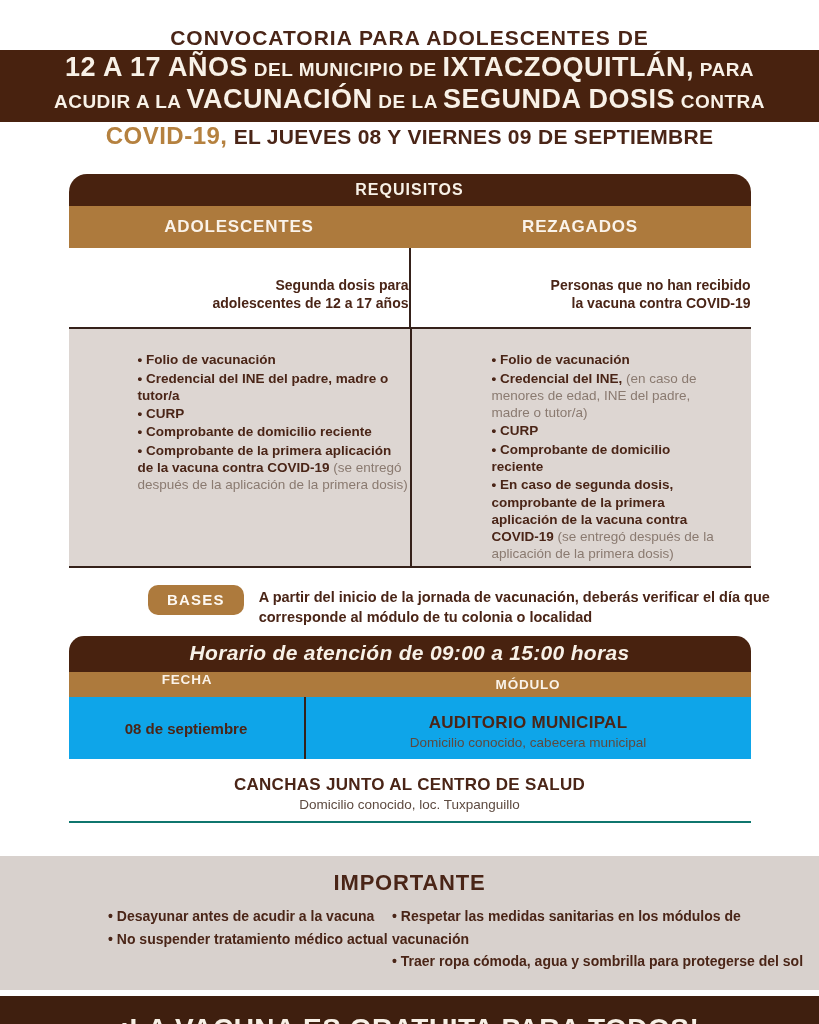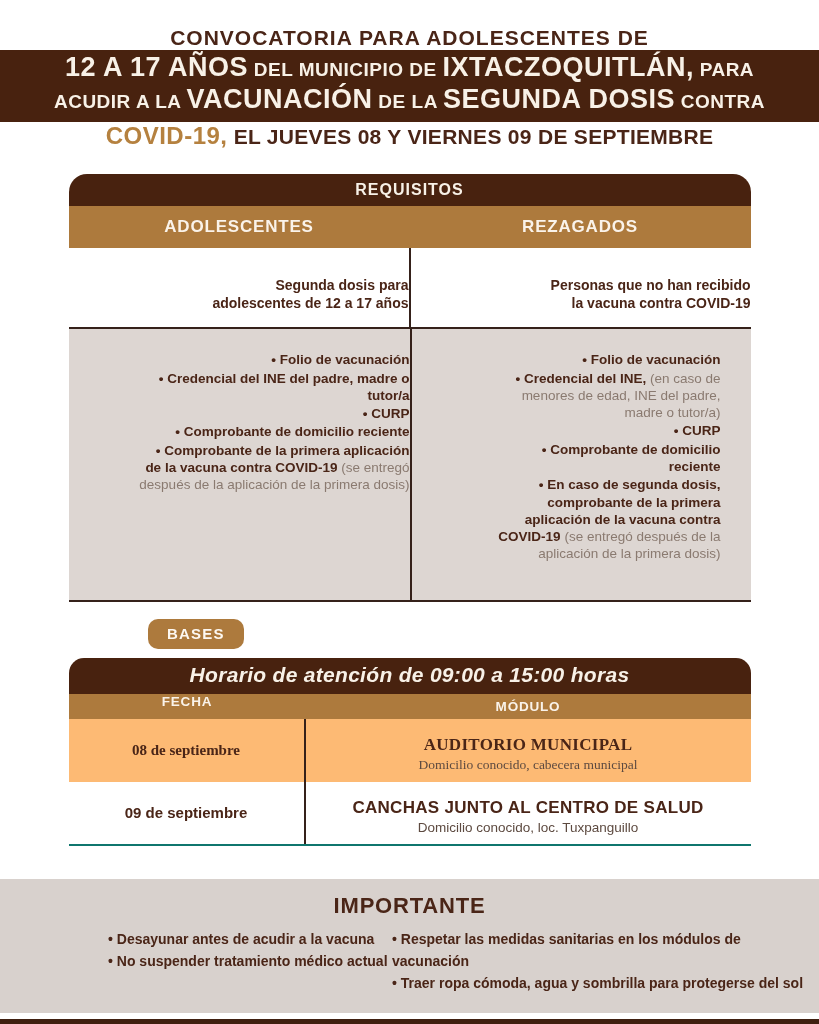--- a/index.html
+++ b/index.html
@@ -17,42 +17,42 @@
 
   
   .req-table { width:682px; margin:24px auto 0; }
   .req-title { background:#48220f; color:#f8f1e7; border-radius:18px 18px 0 0; text-align:center; font-weight:700; font-size:16px; letter-spacing:1px; padding:7px 0; }
   .req-cols { display:flex; background:#ad7a3d; color:#faf3ea; }
   .req-cols .cell { flex:1; text-align:center; font-weight:700; font-size:17px; letter-spacing:0.8px; padding:11px 0; }
   .req-intro { display:flex; background:#ffffff; }
   .req-intro .cell { flex:1; text-align:right; color:#4a2517; font-weight:700; font-size:14px; line-height:1.3; padding:28px 0 15px; }
   .req-intro .cell.first { border-right:2px solid #35211a; }
   .req-bullets { display:flex; background:#ddd6d2; border-top:2px solid #35211a; border-bottom:2px solid #35211a; min-height:172px; }
-  .req-bullets .cell { flex:1; padding:22px 0 36px 69px;text-align:right; }
+  .req-bullets .cell { flex:1; padding:22px 0 2px 69px; }
   .req-bullets .cell.first { border-right:2px solid #35211a; }
   .req-bullets ul { list-style:none; width:272px; }
   .req-bullets .cell:last-child ul { width:240px; padding-left:11px; }
   .req-bullets li { font-size:13.5px; line-height:1.28; margin-bottom:1px; }
   .req-bullets li::before { content:"• "; color:#4a2517; font-weight:700; }
   .req-bullets .b { color:#4a2517; font-weight:700; }
   .req-bullets .n { color:#8a7a70; font-weight:400; }
 
   
   .bases { display:flex; align-items:flex-start; margin:17px 0 0 148px; gap:15px; }
   .bases-badge { background:#ad7a3d; color:#fdf8f1; font-weight:700; font-size:15px; letter-spacing:1.2px; padding:6px 19px 7px; border-radius:10px; }
   .bases-text { color:#4a2517; font-weight:700; font-size:14.5px; line-height:1.4; padding-top:2px; }
 
   
   .hor-table { width:682px; margin:9px auto 0; border-bottom:2px solid #0f766e; }
   .hor-title { background:#48220f; color:#f8f1e7; border-radius:15px 15px 0 0; text-align:center; font-weight:700; font-style:italic; font-size:21px; padding:5px 0 7px; letter-spacing:0.3px; }
   .hor-head { display:flex; background:#ad7a3d; color:#faf3ea; font-weight:700; font-size:13.5px; letter-spacing:0.8px; }
   .hor-head .c1 { width:237px; text-align:center; padding:0 0; }
   .hor-head .c2 { flex:1; text-align:center; padding:5px 0; }
   .hor-row { display:flex; }
-  .hor-row.alt { background:#fdba74;font-family:Liberation Serif, serif; }
+  .hor-row.alt { background:#0ea5e9; }
   .hor-row .c1 { width:237px; border-right:2px solid #35211a; display:flex; align-items:center; justify-content:center; color:#4a2517; font-weight:700; font-size:15px; }
   .hor-row .c2 { flex:1; text-align:center; padding:16px 0 9px; }
   .mod-name { color:#4a2517; font-weight:800; font-size:17px; letter-spacing:0.3px; }
   .mod-det { color:#5d4a40; font-size:13.5px; margin-top:2px; }
 
   
   .importante { background:#d8d1cd; margin-top:33px; padding:14px 0 18px; }
   .imp-title { text-align:center; color:#4a2517; font-weight:800; font-size:22px; letter-spacing:0.8px; }
   .imp-cols { display:flex; margin-top:9px; padding-left:108px; }
   .imp-col1 { width:284px; }
@@ -113,37 +113,40 @@
           <li><span class="b">CURP</span><span class="n"></span></li>
           <li><span class="b">Comprobante de domicilio reciente</span><span class="n"></span></li>
           <li><span class="b">En caso de segunda dosis, comprobante de la primera aplicación de la vacuna contra COVID-19</span><span class="n"> (se entregó después de la aplicación de la primera dosis)</span></li>
         </ul>
       </div>
     </div>
   </div>
 
   <div class="bases">
     <div class="bases-badge">BASES</div>
+    <div class="bases-text">
+      <div>A partir del inicio de la jornada de vacunación, deberás verificar el día que</div>
+      <div>corresponde al módulo de tu colonia o localidad</div>
+    </div>
   </div>
 
   <div class="hor-table">
     <div class="hor-title">Horario de atención de 09:00 a 15:00 horas</div>
     <div class="hor-head">
       <div class="c1">FECHA</div>
       <div class="c2">MÓDULO</div>
     </div>
     <div class="hor-row alt">
       <div class="c1">08 de septiembre</div>
       <div class="c2">
         <div class="mod-name">AUDITORIO MUNICIPAL</div>
         <div class="mod-det">Domicilio conocido, cabecera municipal</div>
       </div>
     </div>
     <div class="hor-row">
-      <div class="c1">09 de septiembre</div>
       <div class="c2">
         <div class="mod-name">CANCHAS JUNTO AL CENTRO DE SALUD</div>
         <div class="mod-det">Domicilio conocido, loc. Tuxpanguillo</div>
       </div>
     </div>
   </div>
 
   <div class="importante">
     <div class="imp-title">IMPORTANTE</div>
     <div class="imp-cols">

